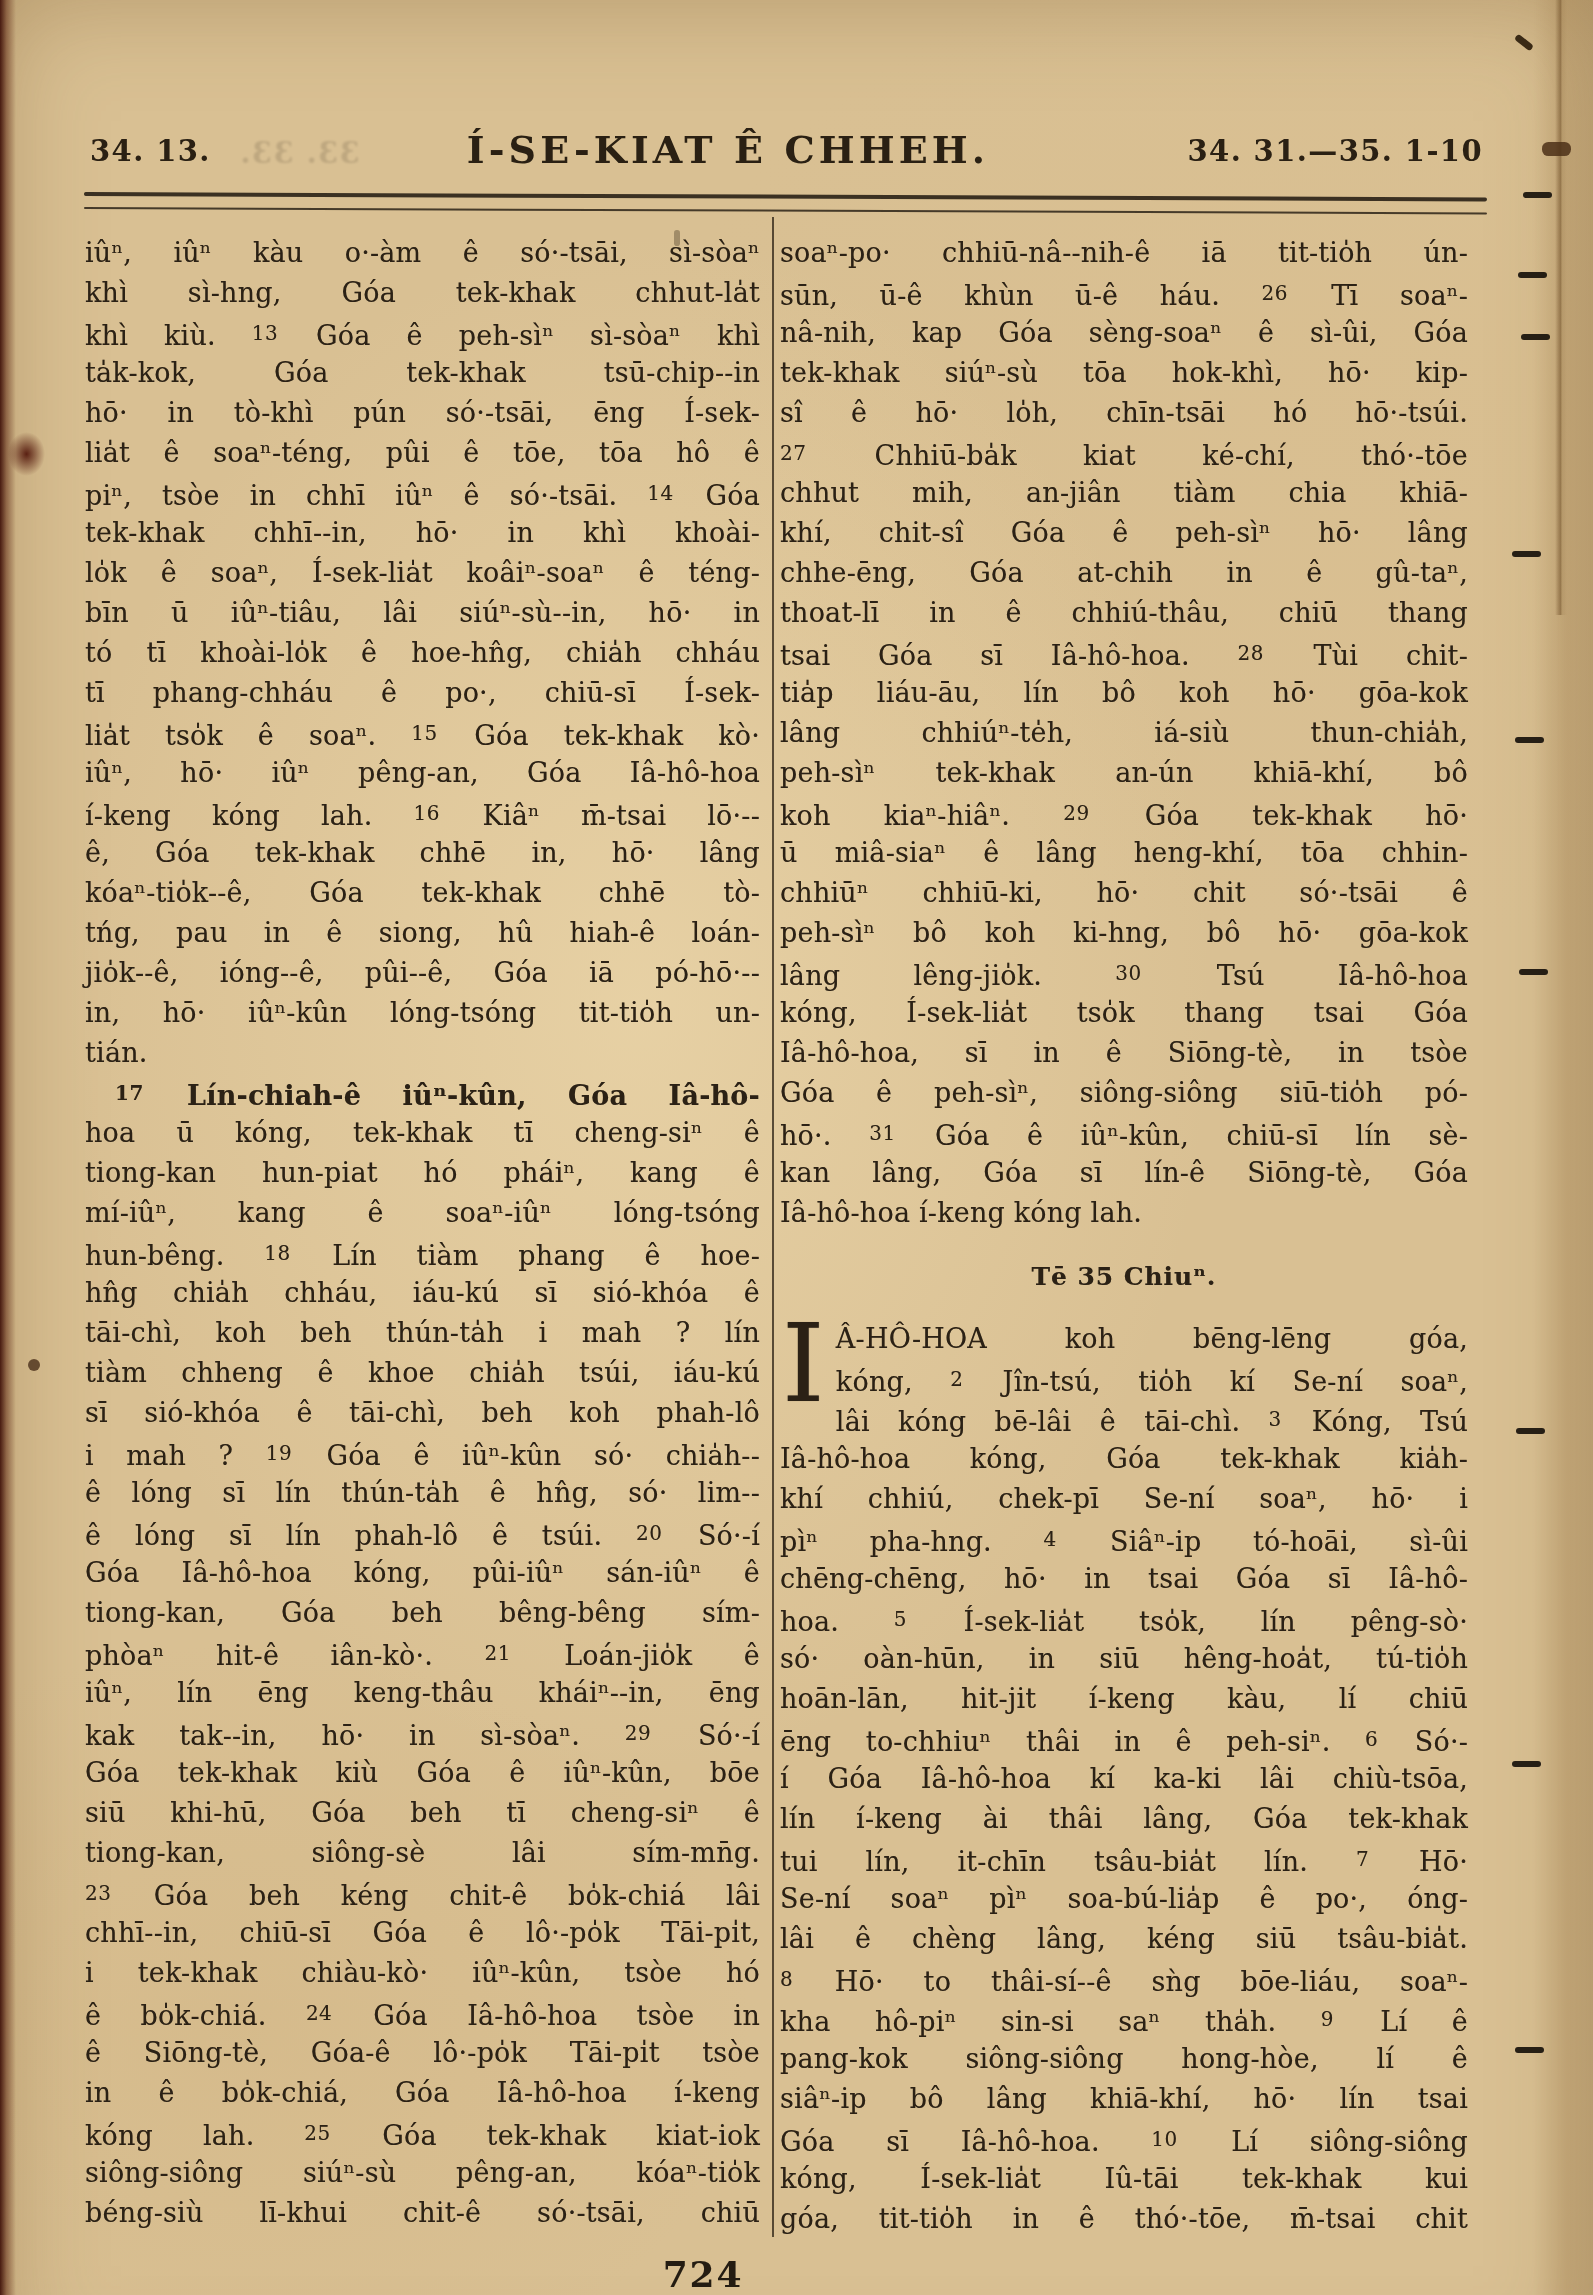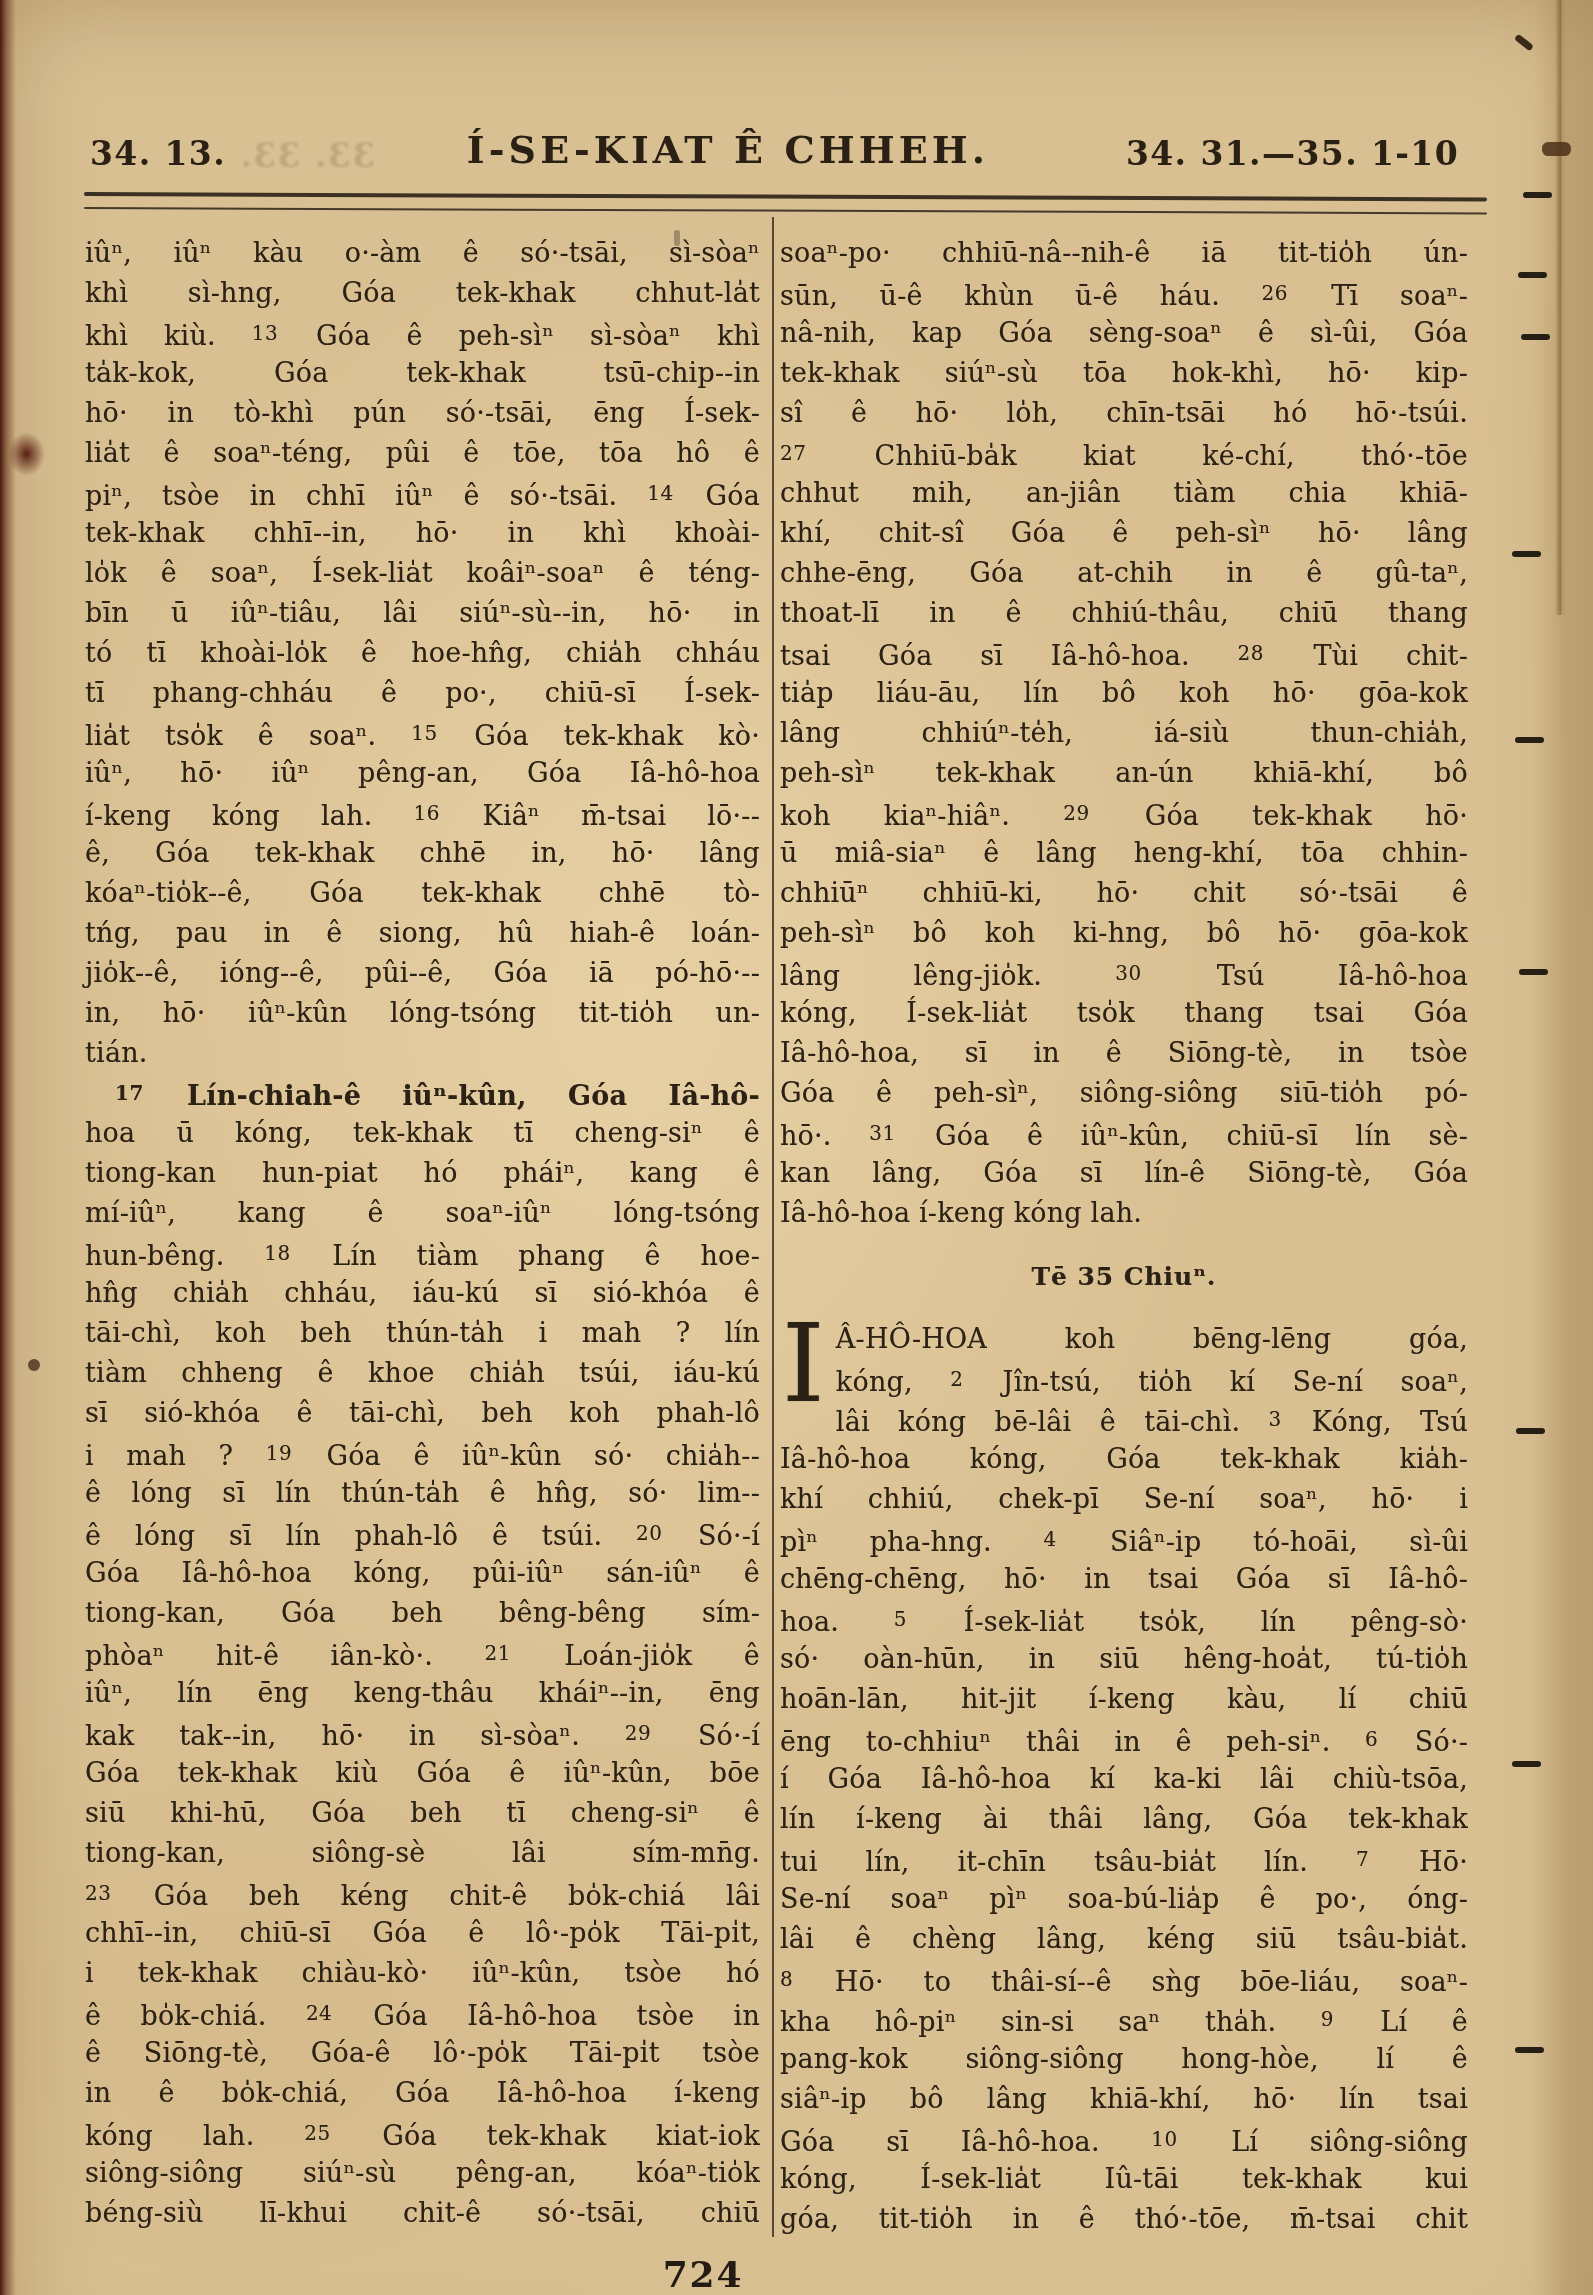--- a/index.html
+++ b/index.html
@@ -7,25 +7,25 @@
     position:relative;width:1594px;height:2387px;overflow:hidden;
     font-family:"DejaVu Serif","DejaVu Sans",serif;color:#2b2115;
     background:
       radial-gradient(826px 1102px at 40% 42%, rgba(242,222,178,.55), rgba(242,222,178,0) 70%),
       radial-gradient(1010px 689px at 88% 18%, rgba(216,188,140,.35), rgba(216,188,140,0) 75%),
       radial-gradient(735px 551px at 15% 85%, rgba(205,174,122,.30), rgba(205,174,122,0) 70%),
       #d9c093;
     box-shadow:inset 0 0 101px rgba(118,84,40,.38);
   }
   
-  .hdr{position:absolute;top:134px;font-size:33px;font-weight:bold;letter-spacing:1.4px;color:#2a2013;}
+  .hdr{position:absolute;top:134px;font-size:29px;font-weight:bold;letter-spacing:1.4px;color:#2a2013;}
   .hdr-left{left:90px;}
   .hdr-ghost{left:239px;top:136px;opacity:.15;filter:blur(0.9px);transform:scaleX(-1);}
   .hdr-title{left:269px;width:918px;text-align:center;top:127px;font-size:38px;letter-spacing:4.1px;}
-  .hdr-right{left:1102px;width:381px;text-align:center;}
+  .hdr-right{left:1102px;width:381px;text-align:right;}
   .rule{position:absolute;left:84px;width:1403px;background:#241c12;transform:rotate(.22deg);transform-origin:left center;}
   .rule-a{top:192px;height:3.7px;opacity:.88;border-radius:1.8px;}
   .rule-b{top:207px;height:2.3px;opacity:.82;border-radius:1.4px;}
   .divider{position:absolute;left:772px;top:217px;width:1.8px;height:2020px;background:rgba(34,25,14,.72);}
   
   .col{position:absolute;top:233px;}
   .col-left{left:85px;width:675px;}
   .col-right{left:780px;width:688px;}
   .line{
     height:40px;line-height:40px;font-size:27px;

